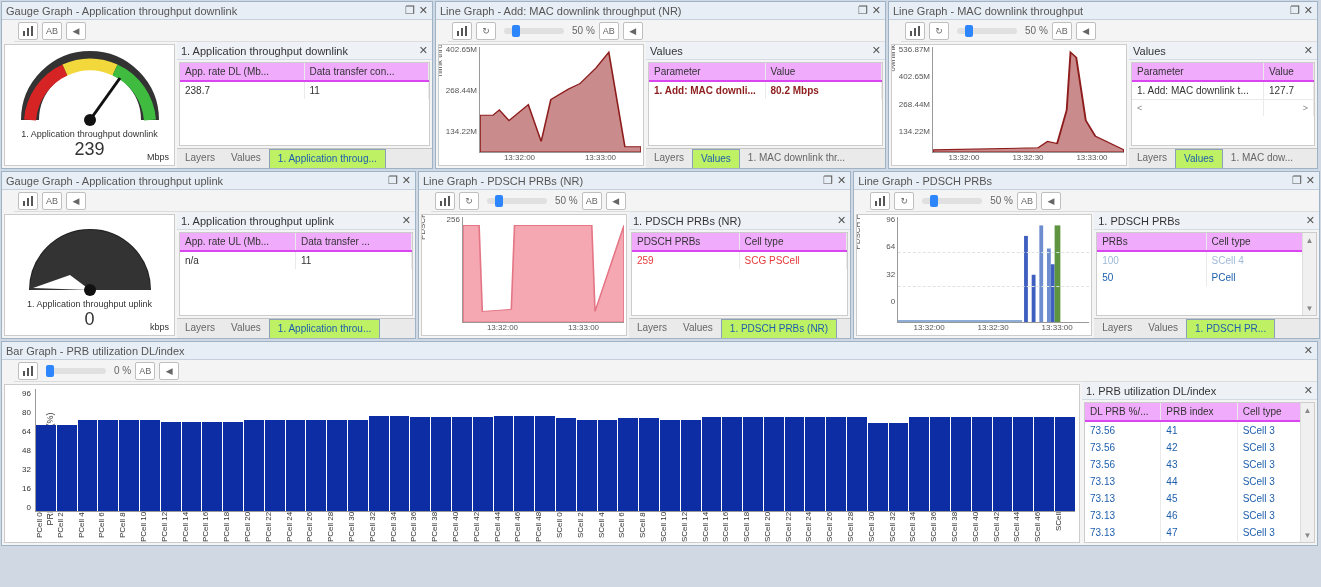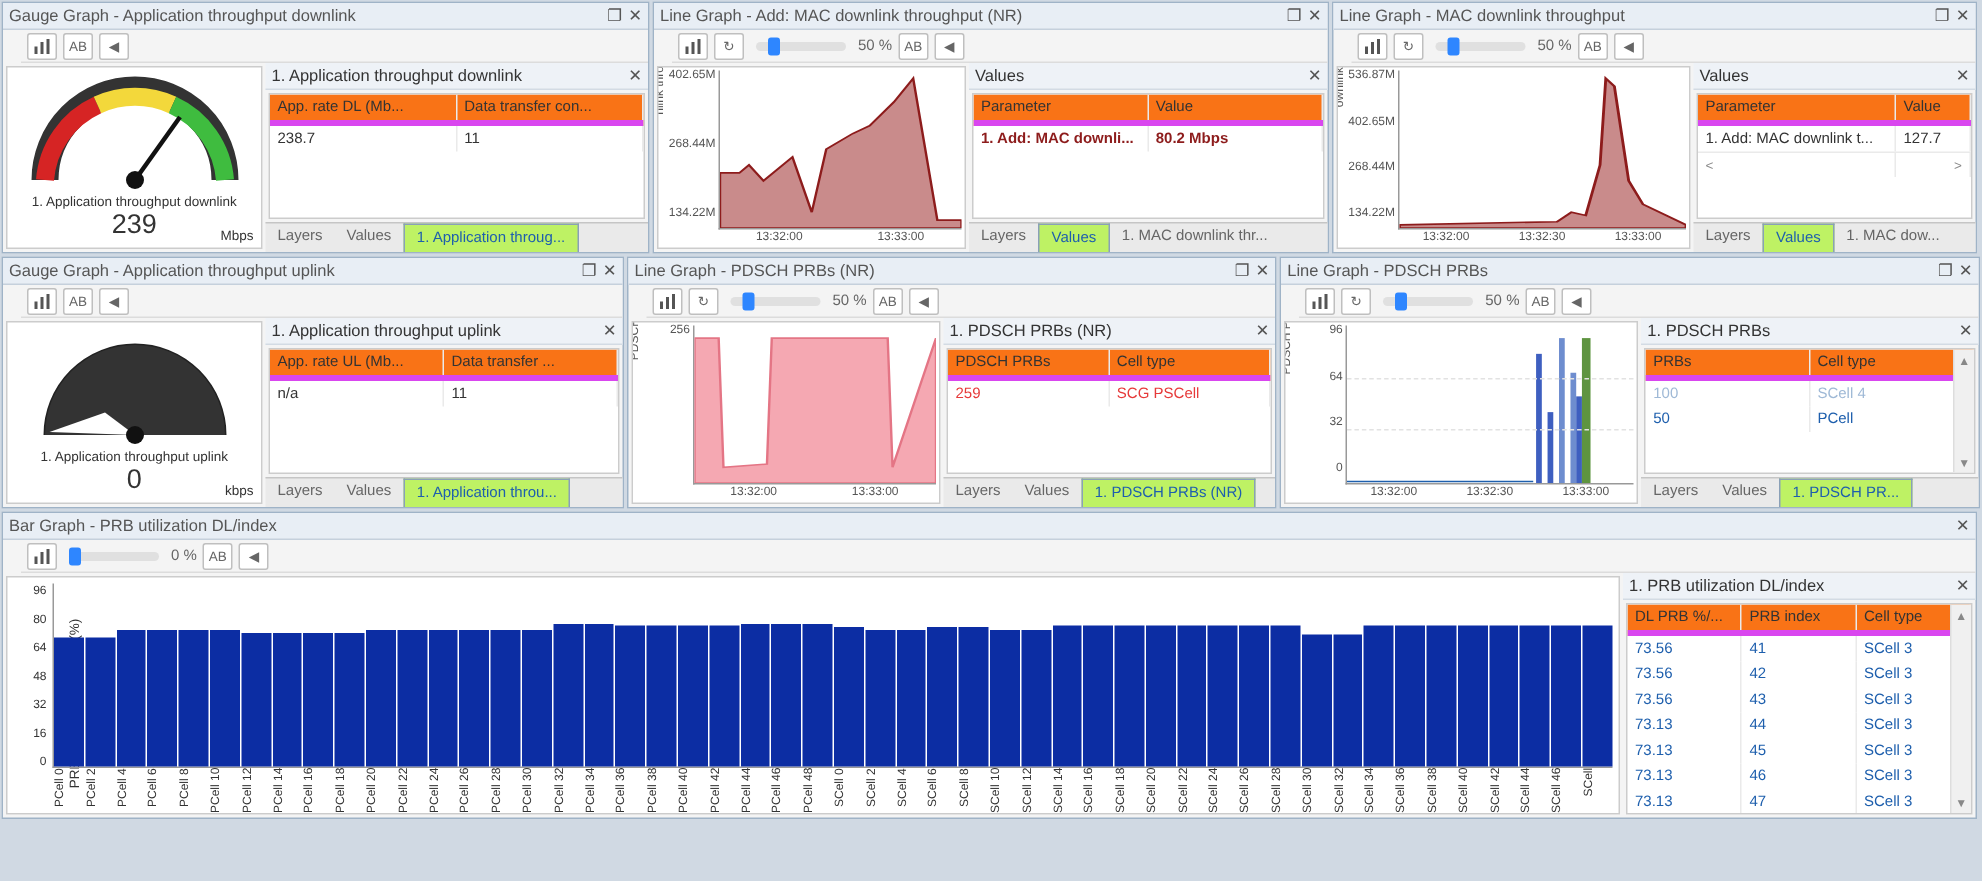--- a/index.html
+++ b/index.html
@@ -17,30 +17,30 @@
 .tb-btn { width:20px; height:18px; border:1px solid #bfbfbf; border-radius:2px; background:#fff; display:flex; align-items:center; justify-content:center; cursor:pointer; font-size:9px; color:#666; }
 .tb-btn svg { width:12px; height:12px; }
 .slider { flex:0 0 60px; height:6px; background:#e0e0e0; border-radius:3px; position:relative; margin:0 4px; }
 .slider .thumb { position:absolute; top:-3px; left:8px; width:8px; height:12px; background:#2e86ff; border-radius:2px; }
 .pct { font-size:10px; color:#666; }
 .content { flex:1; display:flex; min-height:0; }
 .left-pane,.right-pane { display:flex; flex-direction:column; min-width:0; }
 .left-pane { flex:1; }
 .right-pane { flex:1; }
 .chart-box { flex:1; background:#fff; border:1px solid #ccc; margin:2px; position:relative; overflow:hidden; }
-.yticks { position:absolute; left:0; top:0; bottom:19px; width:40px; display:flex; flex-direction:column; justify-content:space-between; font-size:8px; color:#555; text-align:right; padding-right:2px; }
+.yticks { position:absolute; left:0; top:0; bottom:29px; width:40px; display:flex; flex-direction:column; justify-content:space-between; font-size:8px; color:#555; text-align:right; padding-right:2px; }
 .ylabel { position:absolute; left:-4px; top:50%; transform:rotate(-90deg) translateX(50%); transform-origin:0 0; font-size:8px; color:#555; white-space:nowrap; }
 .plot-area { position:absolute; left:40px; right:2px; top:2px; bottom:12px; border-left:1px solid #999; border-bottom:1px solid #999; }
 .xticks { position:absolute; left:40px; right:2px; bottom:0; height:12px; display:flex; justify-content:space-around; font-size:8px; color:#555; }
 .subhdr { display:flex; align-items:center; height:18px; background:#eef2f7; border-bottom:1px solid #d3dbe4; padding:0 4px; font-size:11px; }
 .subhdr .t { flex:1; }
 .subhdr .x { cursor:pointer; color:#555; }
 .val-table { flex:1; background:#fff; margin:2px; border:1px solid #ccc; overflow:hidden; }
 .val-table .hrow,.val-table .drow { display:flex; font-size:10px; }
-.val-table .hrow { background:#f97316; border-bottom:4px solid #d946ef; }
+.val-table .hrow { background:#f0abfc; border-bottom:2px solid #d946ef; }
 .val-table .cell { flex:1; padding:3px 5px; white-space:nowrap; overflow:hidden; text-overflow:ellipsis; border-right:1px solid #eaeaea; }
 .tabs { display:flex; height:20px; background:#eaeaea; border-top:1px solid #c5c5c5; font-size:10px; }
 .tab { padding:3px 8px; cursor:pointer; white-space:nowrap; overflow:hidden; text-overflow:ellipsis; }
 .tab.active { background:#bef264; border:1px solid #8aa0b8; border-bottom:none; color:#1e5fad; }
 .tab.inactive { color:#666; }
 .gauge-area { flex:1; background:#fff; margin:2px; border:1px solid #ccc; display:flex; flex-direction:column; align-items:center; justify-content:center; position:relative; }
 .gauge-label { font-size:9px; text-align:center; line-height:1.1; }
 .gauge-val { font-size:18px; font-weight:400; }
 .gauge-unit { font-size:9px; position:absolute; bottom:3px; right:5px; }
 .bold-dk { color:#8d1c1c; font-weight:bold; }

